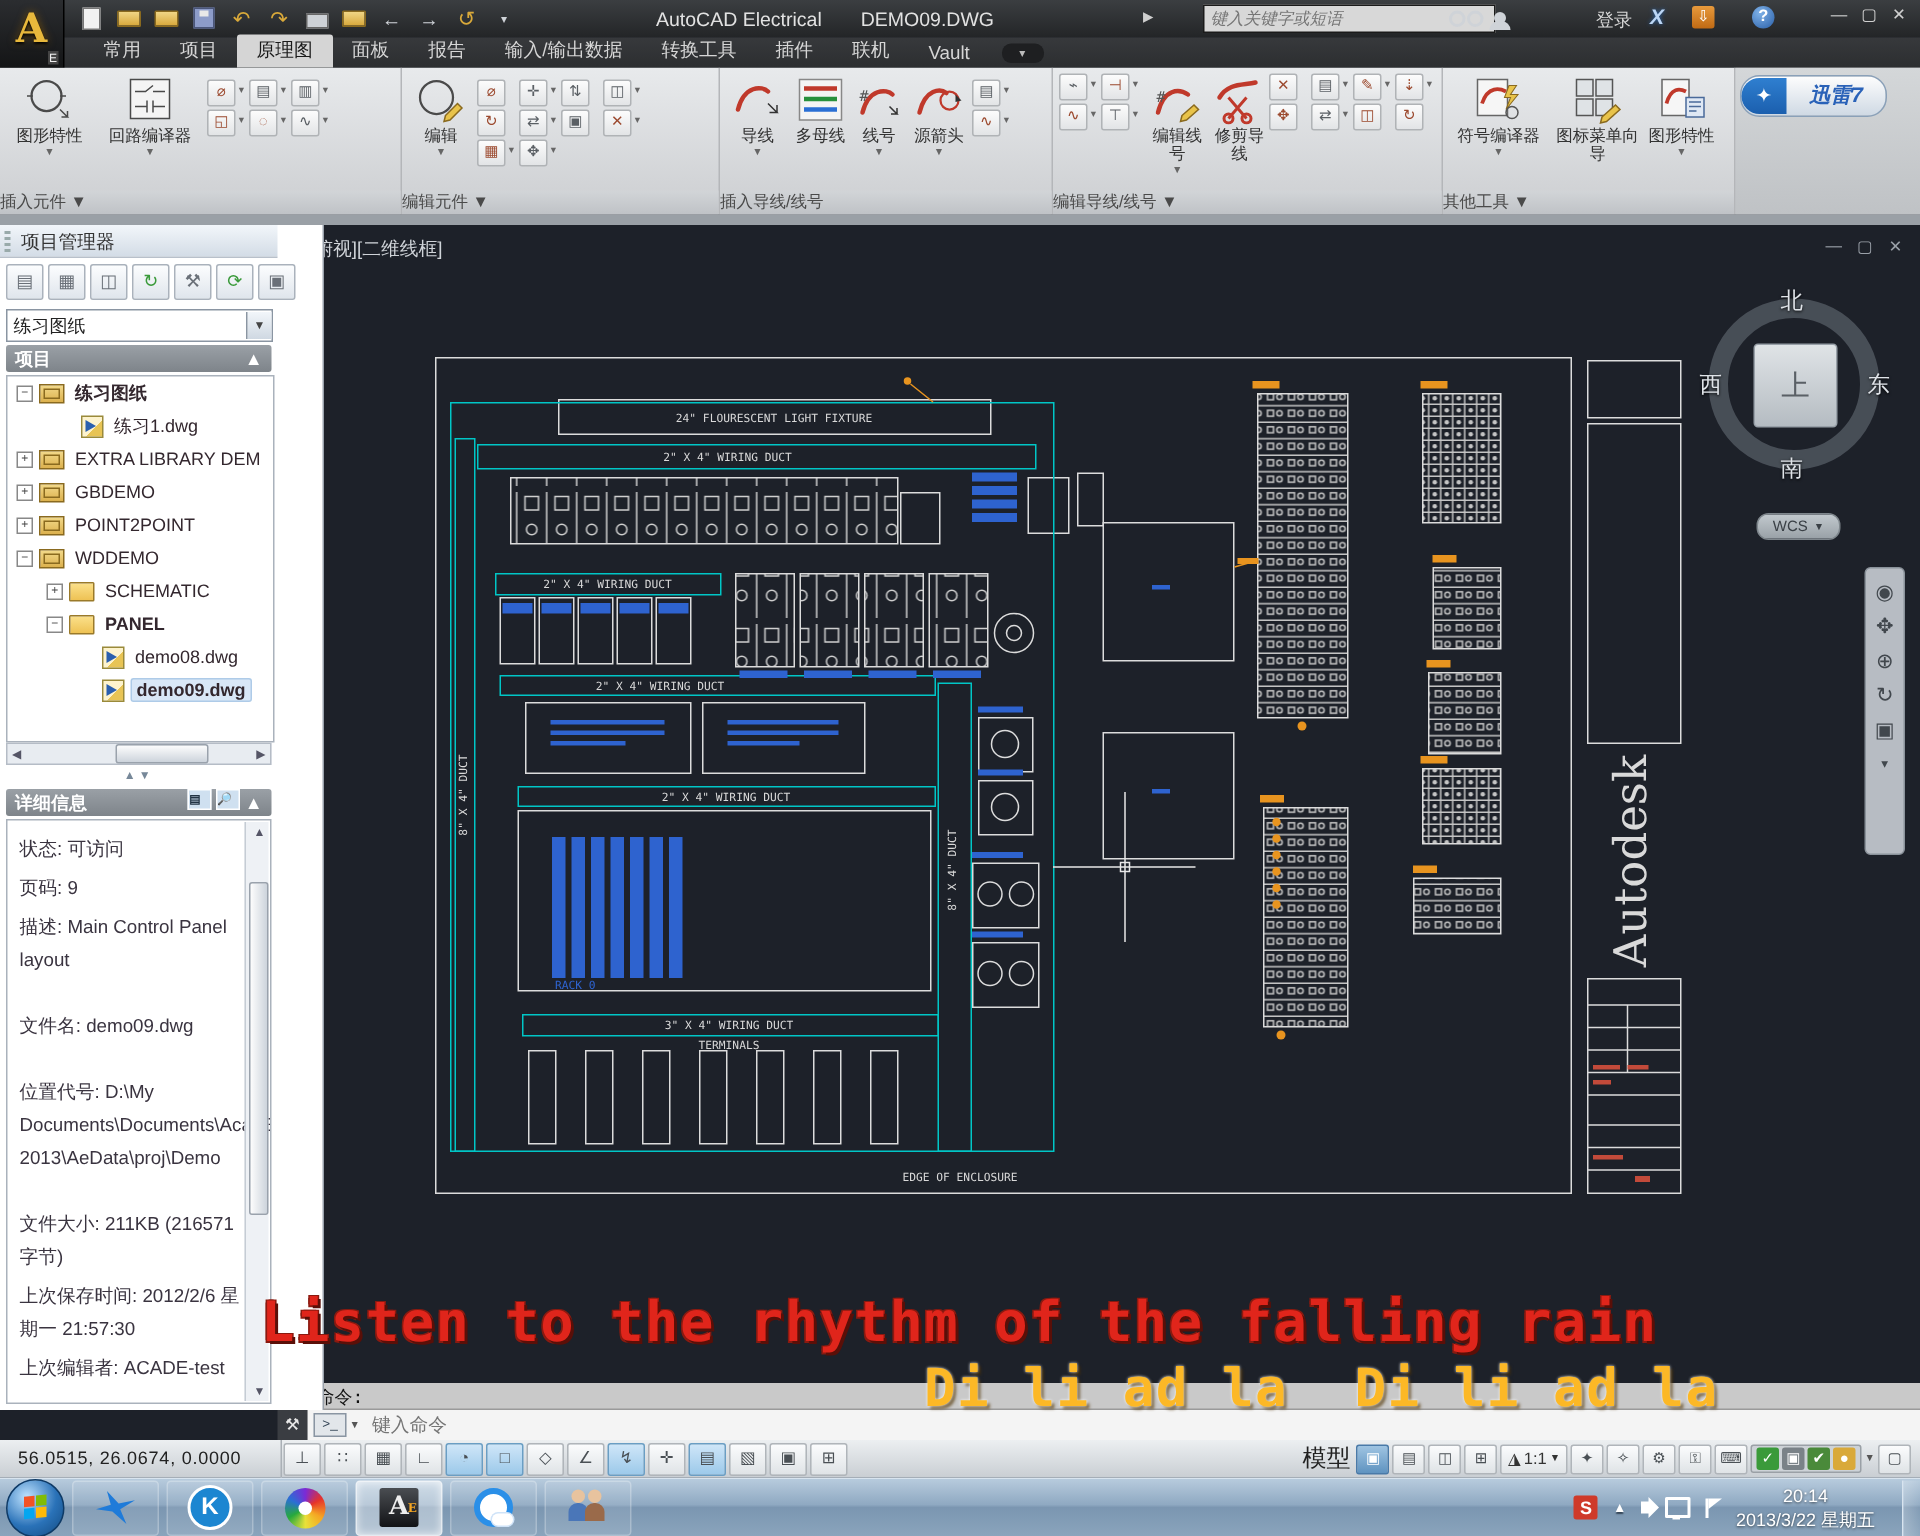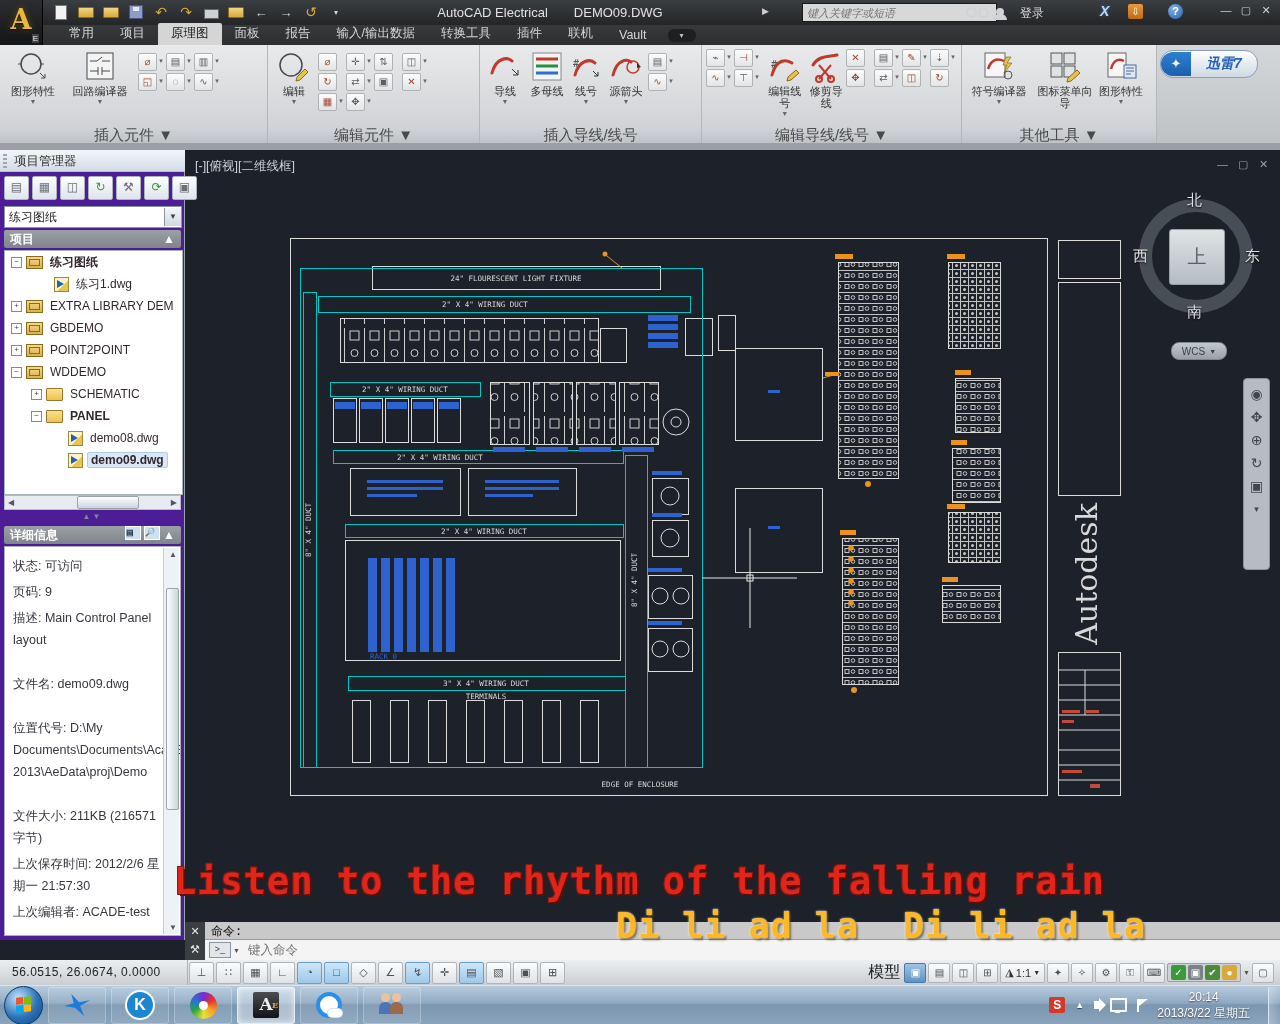--- a/index.html
+++ b/index.html
@@ -32,36 +32,36 @@
   #help{left:1168px;top:4px;width:15px;height:15px;border-radius:50%;background:radial-gradient(circle at 35% 30%,#7fb2e8,#2a5fa8);color:#fff;text-align:center;line-height:15px;font-size:11px;font-weight:bold;}
   .winbtn{top:2px;width:16px;height:16px;color:#d0d0d0;text-align:center;line-height:16px;font-size:11px;}
   
   #tabrow{left:0;top:25px;width:1280px;height:20px;background:linear-gradient(#37393c,#2c2e30);display:flex;align-items:flex-end;padding-left:56px;box-sizing:border-box;z-index:31;}
   .rtab{padding:2px 13px 3px;color:#d6d6d6;font-size:12.5px;}
   .rtab.active{background:#d5d5d5;color:#1a1a1a;border-radius:2px 2px 0 0;}
   #tabextra{margin-left:8px;margin-bottom:3px;width:28px;height:13px;background:#1e1f21;border-radius:6px;color:#bbb;font-size:8px;text-align:center;line-height:13px;}
   
   #ribbon{left:0;top:45px;width:1280px;height:98px;background:linear-gradient(#e8eaec,#ccced1);display:flex;}
   .rpanel{height:98px;border-right:1px solid #b4b6b9;position:relative;box-sizing:border-box;}
-  .rpanel .cap{position:absolute;left:0;bottom:0;width:100%;height:16px;background:linear-gradient(#d2d5d8,#bfc2c6);color:#4a4a4a;font-size:15px;text-align:center;line-height:16px;}
+  .rpanel .cap{position:absolute;left:0;bottom:0;width:100%;height:16px;background:linear-gradient(#d2d5d8,#bfc2c6);color:#4a4a4a;font-size:11px;text-align:left;line-height:16px;}
   .bigbtn{display:flex;flex-direction:column;align-items:center;width:58px;padding-top:4px;}
   .bigbtn .lbl{font-size:11px;color:#333;text-align:center;line-height:12px;margin-top:2px;}
   .caret{font-size:7px;color:#666;margin-top:1px;}
   .prow{display:flex;align-items:flex-start;padding:2px 4px 16px;gap:2px;height:80px;box-sizing:content-box;}
   .sbgrid{display:grid;grid-auto-rows:19px;gap:1px;margin-top:6px;}
   .sb{width:17px;height:16px;border:1px solid #b0b3b6;background:linear-gradient(#fcfcfc,#e2e4e6);border-radius:2px;
       font-size:10px;color:#9c4a2f;text-align:center;line-height:15px;}
   .sb.gray{color:#5a5f64;}
   .scaret{width:8px;font-size:7px;color:#666;text-align:center;line-height:16px;}
   .cell{display:flex;}
   #thunder{left:1160px;top:50px;width:96px;height:26px;background:linear-gradient(#fdfdfd,#cfd9e4);border:1px solid #8aa0b8;border-radius:13px;display:flex;align-items:center;z-index:32;}
   #thunder .bird{width:30px;height:24px;background:linear-gradient(#2f7fd0,#1b5fae);border-radius:12px 0 0 12px;color:#fff;text-align:center;line-height:24px;font-size:13px;}
   #thunder .txt{flex:1;text-align:center;color:#2a62b8;font-size:14px;font-weight:bold;font-style:italic;}
   
-  #palette{left:0;top:150px;width:185px;height:790px;background:#4c1d95;border-right:1px solid #9aa2ac;box-sizing:border-box;z-index:10;}
+  #palette{left:0;top:150px;width:216px;height:790px;background:#ffffff;border-right:1px solid #9aa2ac;box-sizing:border-box;z-index:10;}
   #pm-head{left:0;top:0;width:185px;height:22px;background:linear-gradient(#f2f6fa,#d3dce6);color:#333;font-size:12.5px;line-height:22px;padding-left:14px;box-sizing:border-box;border-bottom:1px solid #b8c0ca;}
   #pm-grip{left:3px;top:4px;width:4px;height:14px;background:repeating-linear-gradient(#9aa 0 2px,transparent 2px 4px);}
   #pm-tools{left:4px;top:26px;display:flex;gap:3px;}
   .pmt{width:23px;height:22px;border:1px solid #aab2bc;background:linear-gradient(#fcfdfe,#dfe5ec);border-radius:2px;text-align:center;line-height:21px;font-size:12px;color:#6a7078;}
   .pmt.green{color:#3a9a3a;}
   #pm-combo{left:4px;top:56px;width:176px;height:20px;background:#fff;border:1px solid #8a95a2;display:flex;align-items:center;}
   #pm-combo .val{flex:1;padding-left:4px;color:#222;font-size:12px;}
   #pm-combo .dd{width:16px;height:18px;background:linear-gradient(#f2f6fa,#cfd8e2);border-left:1px solid #8a95a2;text-align:center;font-size:8px;line-height:18px;color:#444;}
   .secbar{width:177px;height:18px;background:linear-gradient(#9aa0a6,#7e848a);color:#fff;font-size:12px;font-weight:bold;line-height:18px;padding:0 6px;box-sizing:border-box;display:flex;justify-content:space-between;border-radius:2px;}
   #sec-proj{left:4px;top:80px;}
@@ -205,21 +205,21 @@
 <div class="abs" id="tb-arrow" style="z-index:35;">▶</div>
 <input class="abs" id="tb-search" style="z-index: 35; margin-left: 27px;" placeholder="键入关键字或短语">
 <div class="abs tb-ico" id="binoc" style="z-index:35;">
     <b></b>
     <b style="margin-left:1px;"></b>
   </div>
 <div class="abs tb-ico" id="person" style="z-index:35;">
     <i></i>
     <u></u>
   </div>
-<div class="abs" id="signin" style="z-index:35;">登录</div>
+<div class="abs" id="signin" style="z-index:35;margin-left:44px;">登录</div>
 <div class="abs" id="xchg" style="z-index:35;">X</div>
 <div class="abs" id="comm" style="z-index:35;">⇩</div>
 <div class="abs" id="help" style="z-index:35;">?</div>
 <div class="abs winbtn" style="left:1218px;z-index:35;">—</div>
 <div class="abs winbtn" style="left:1238px;z-index:35;">▢</div>
 <div class="abs winbtn" style="left:1258px;z-index:35;">✕</div>
 
 <div class="abs" id="tabrow">
   <span class="rtab">常用</span>
   <span class="rtab">项目</span>

